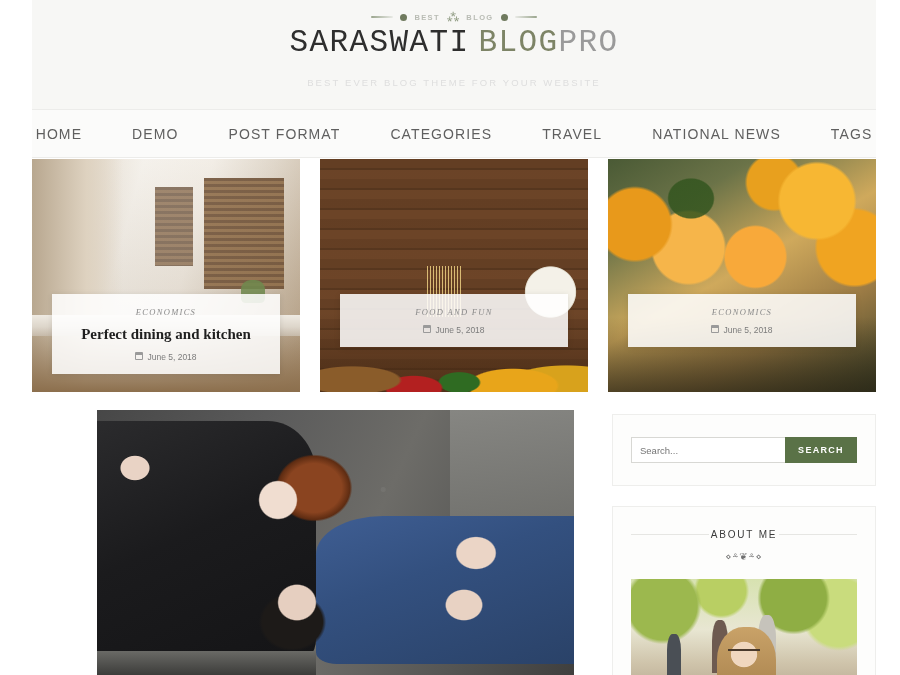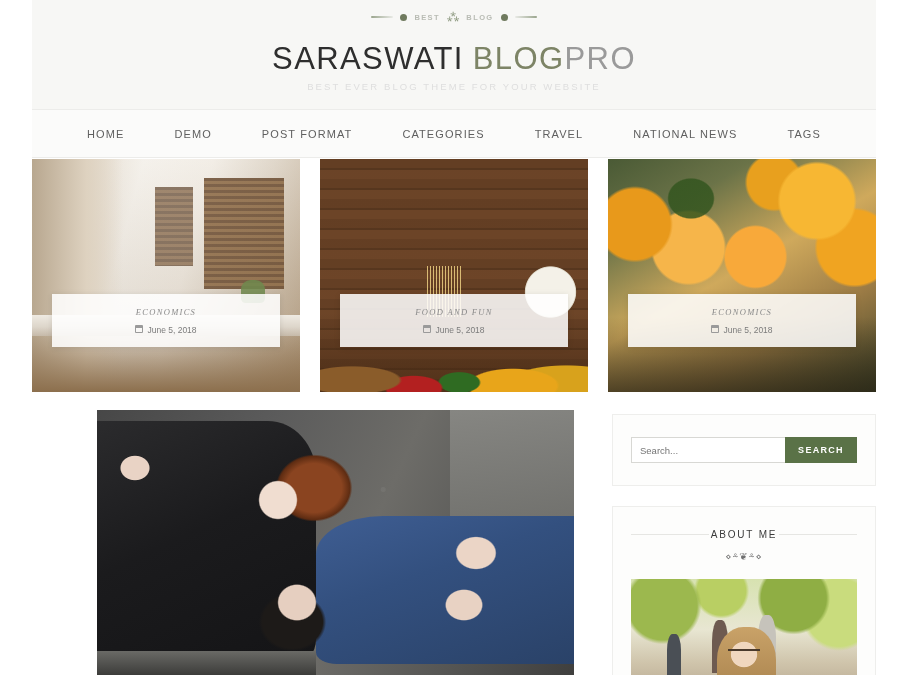--- a/index.html
+++ b/index.html
@@ -45,52 +45,52 @@
   }
   .orn-word {
     font-size: 7.5px; letter-spacing: 1.4px;
     color: #b9bcb4; font-weight: bold;
   }
   .orn-fleur {
     font-size: 11px; color: #8e9a80; line-height: 1;
     transform: translateY(-1px);
   }
   .logo {
-    margin-top: 20px;
-    font-family: Liberation Sans, sans-serif;
+    margin-top: 4px;
+    font-family: Liberation Mono, monospace;
     font-size: 31px;
     letter-spacing: 1.4px;
     line-height: 1.12;
     white-space: nowrap;
   }
   .logo .w1 { color: #2e2e2e; }
   .logo .w2 { color: #7d8466; margin-left: 9px; }
   .logo .w3 { color: #9a9a9a; }
   .tagline {
-    margin-top: 4px;
+    margin-top: 16px;
     font-size: 9.5px;
     letter-spacing: 2.1px;
     color: #dedede;
     text-transform: uppercase;
   }
 
   
   .site-nav {
     position: absolute;
     left: 32px; top: 110px;
     width: 844px; height: 48px;
     background: #fbfbfa;
     border-bottom: 1px solid #ececea;
     display: flex;
     align-items: center;
     justify-content: center;
     gap: 0px;
   }
   .nav-item {
-    font-size: 11px;
+    font-size: 14px;
     letter-spacing: 1.1px;
     color: #5f5f5f;
     padding: 0 25px;
     text-transform: uppercase;
     cursor: pointer;
     white-space: nowrap;
   }
 
   
   .featured-row {
@@ -422,20 +422,21 @@
 
     <div class="feat">
       <div class="feat-bg bg-kitchen">
         <div class="kit-window"></div>
         <div class="kit-window2"></div>
         <div class="kit-counter"></div>
         <div class="kit-green"></div>
       </div>
       <div class="feat-card">
         <div class="feat-cat">ECONOMICS</div>
+        <div class="feat-title">Perfect dining and kitchen</div>
         <div class="feat-date">
           <span class="cal-ico"></span>
           <span>June 5, 2018</span>
         </div>
       </div>
     </div>
 
     <div class="feat">
       <div class="feat-bg bg-wood">
         <div class="wood-spag"></div>

